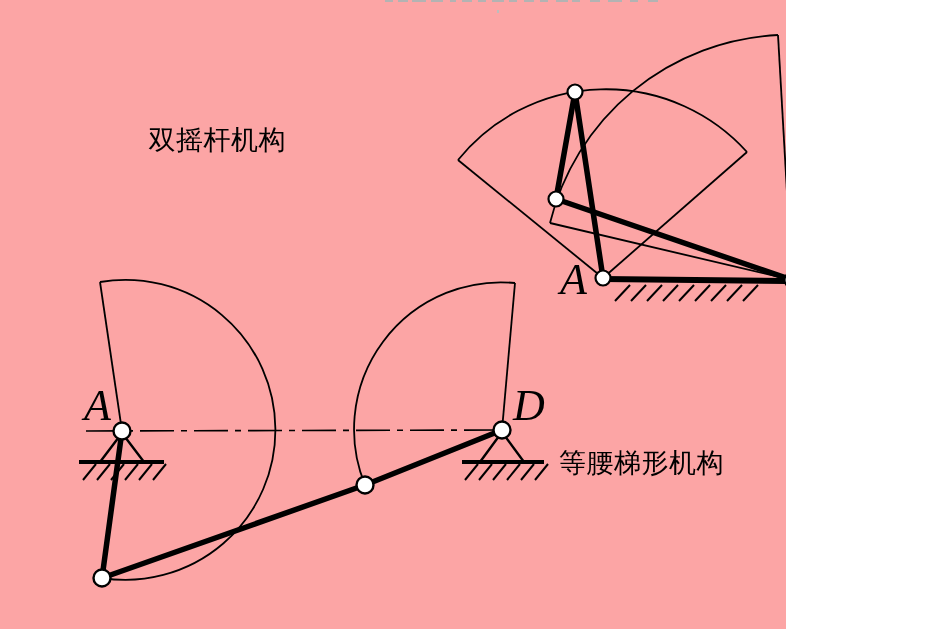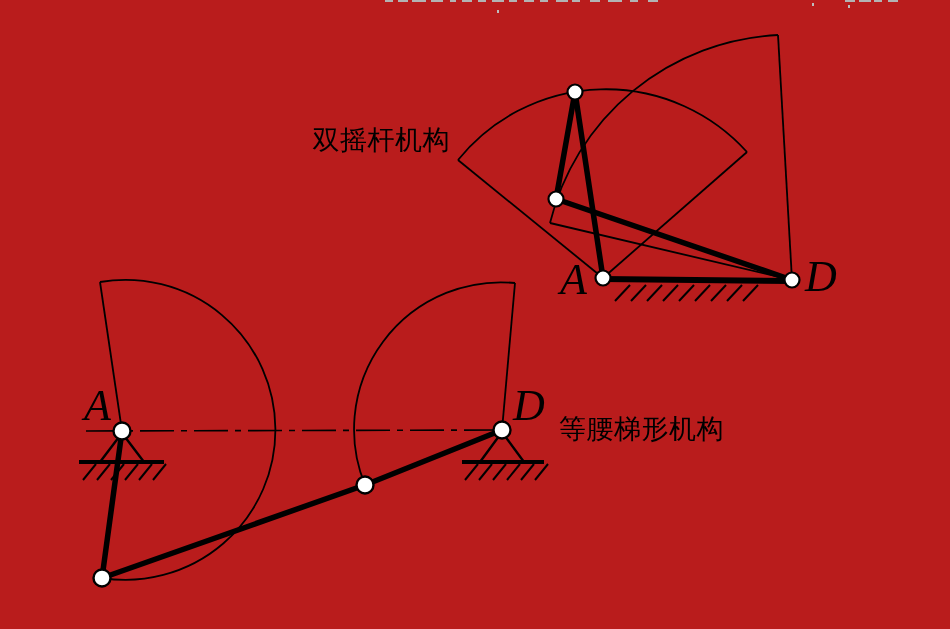--- a/index.html
+++ b/index.html
@@ -2,23 +2,23 @@
 <html><head>
 <meta charset="utf-8">
 <style>
   html, body {
     margin: 0;
     padding: 0;
     background: #ffffff;
   }
   #canvas {
     position: relative;
-    width: 950px;
+    width: 786px;
     height: 629px;
-    background: #b91c1c;
+    background: #fca5a5;
     overflow: hidden;
     font-family: "Liberation Sans", sans-serif;
   }
   #diagram-svg {
     position: absolute;
     left: 0;
     top: 0;
     width: 950px;
     height: 629px;
   }
@@ -35,24 +35,23 @@
     display: block;
   }
   #top-label {
     right: 500px;
     top: 122px;
     text-align: right;
     line-height: 37px;
   }
   #bottom-label {
     left: 559px;
-    top: 412px;
+    top: 444px;
     text-align: center;
     line-height: 39px;
-    font-family: Liberation Mono, monospace;
   }
   .joint-letter {
     position: absolute;
     color: #000000;
     font-family: "Liberation Serif", serif;
     font-style: italic;
     font-size: 44px;
     line-height: 44px;
     white-space: nowrap;
   }

